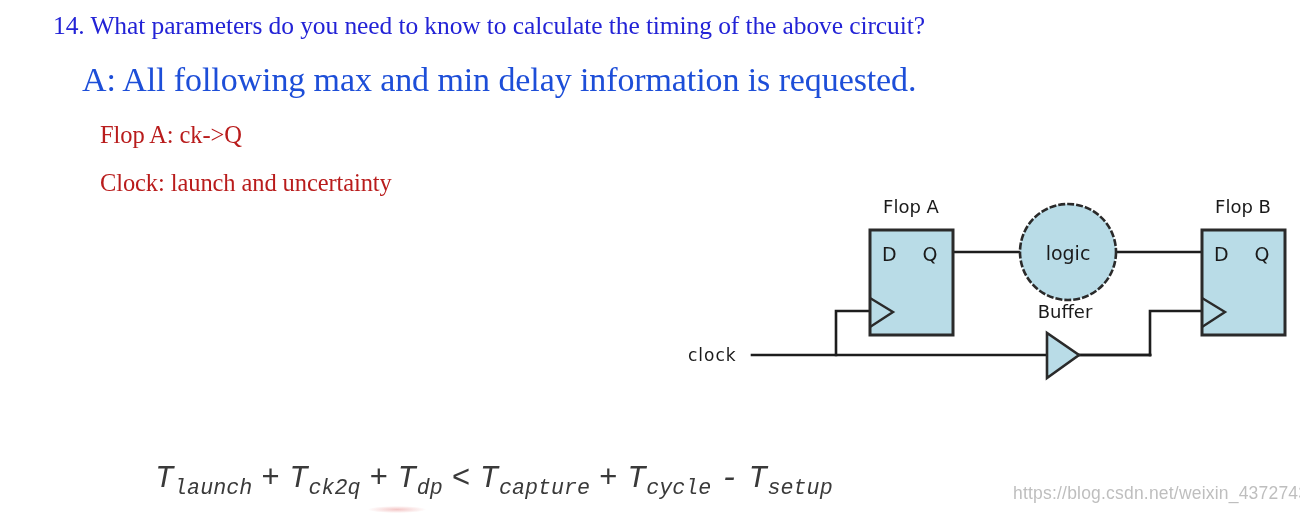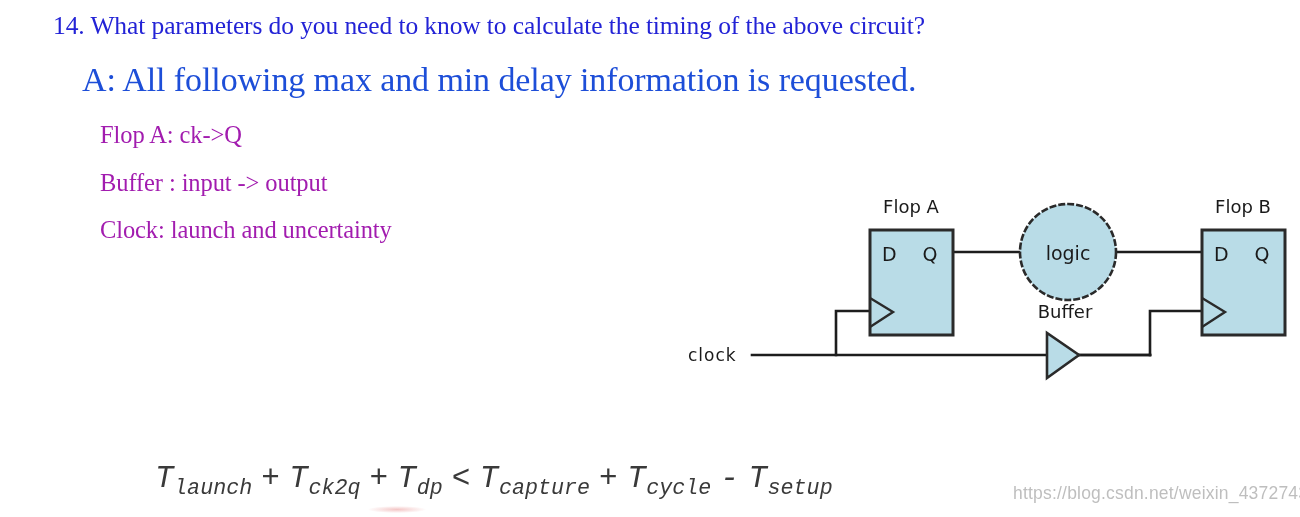--- a/index.html
+++ b/index.html
@@ -51,21 +51,21 @@
     position: absolute;
     left: 100px;
     top: 111px;
     margin: 0;
     padding: 0;
     list-style: none;
   }
   #param-list li {
     font-size: 24.5px;
     line-height: 47.5px;
-    color: #a21caf;
+    color: #b91c1c;
     white-space: nowrap;
     letter-spacing: -0.1px;
   }
 
   
   #formula {
     position: absolute;
     left: 155px;
     top: 461px;
     font-family: "Liberation Mono", "DejaVu Sans Mono", monospace;
@@ -124,21 +124,20 @@
 <div id="page">
 
   <div id="text-block">
 
     <div class="question-line">14. What parameters do you need to know to calculate the timing of the above circuit?</div>
 
     <div class="answer-line">A: All following max and min delay information is requested.</div>
 
     <ul id="param-list">
       <li>Flop A: ck-&gt;Q</li>
-      <li>Buffer : input -&gt; output</li>
       <li>Clock: launch and uncertainty</li>
     </ul>
   </div>
 
   <div id="formula"><span class="term"><span>T</span><span class="sub">launch</span></span><span class="op">+</span><span class="term"><span>T</span><span class="sub">ck2q</span></span><span class="op">+</span><span class="term"><span>T</span><span class="sub">dp</span></span><span class="op">&lt;</span><span class="term"><span>T</span><span class="sub">capture</span></span><span class="op">+</span><span class="term"><span>T</span><span class="sub">cycle</span></span><span class="op">-</span><span class="term"><span>T</span><span class="sub">setup</span></span></div>
 
   <div class="smudge"></div>
 
   <div id="watermark">https://blog.csdn.net/weixin_43727437</div>
 

